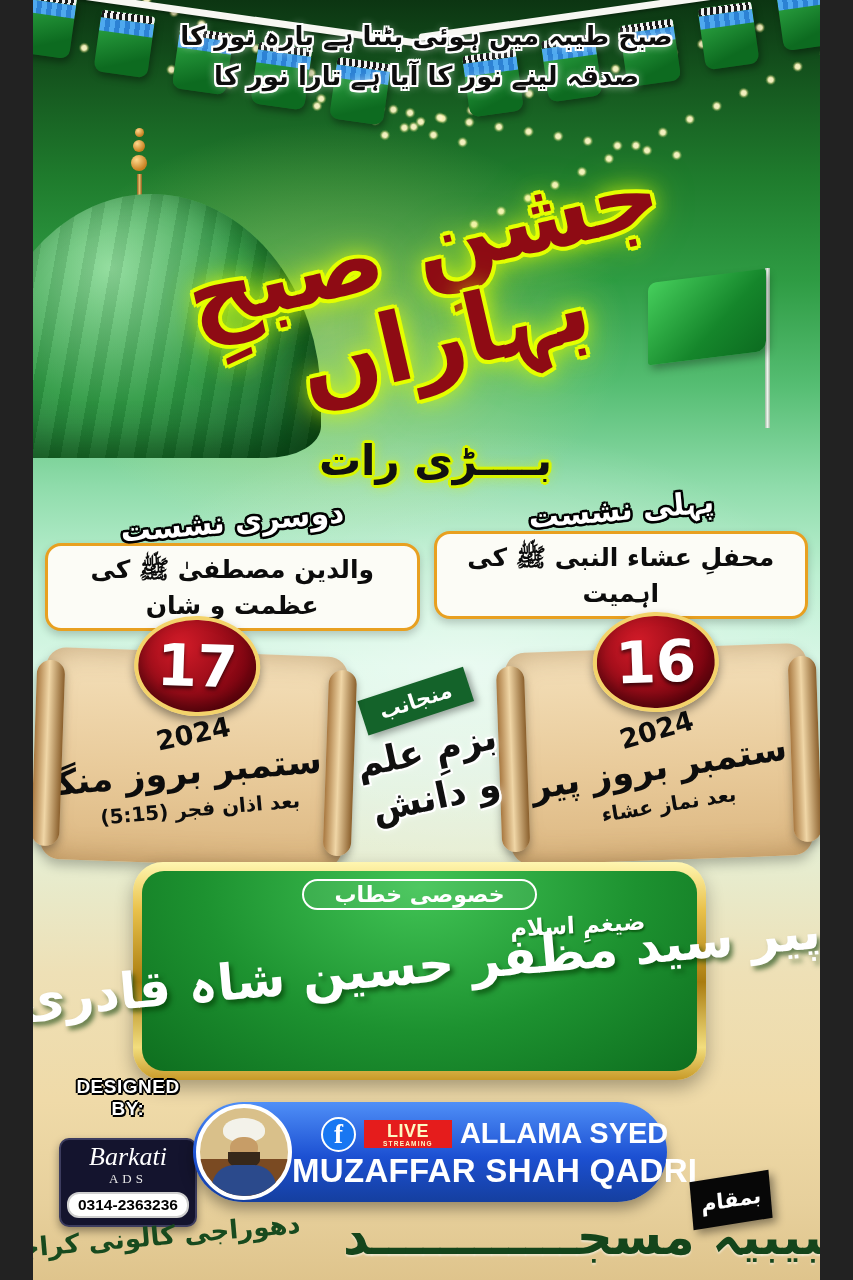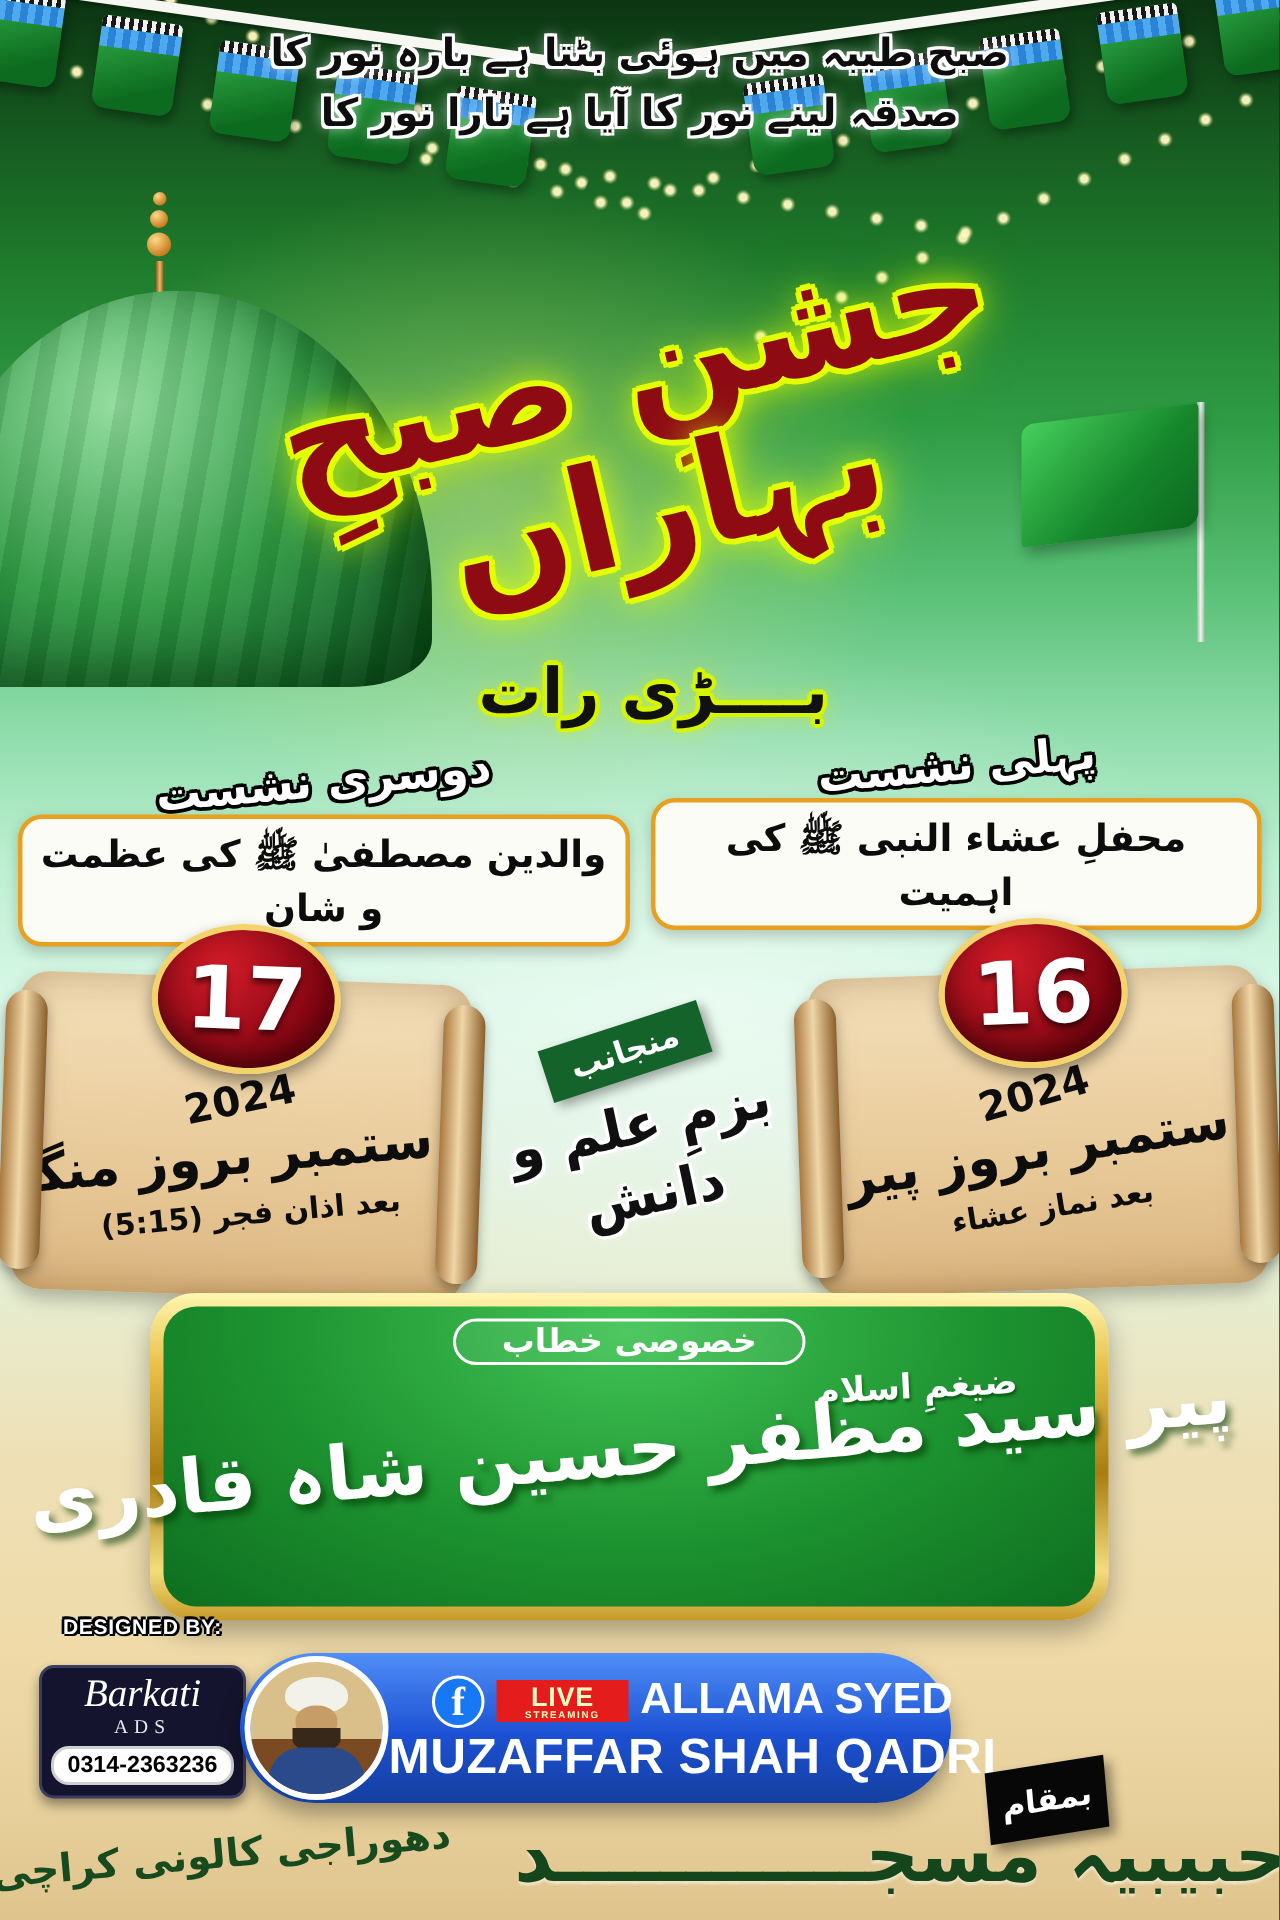--- a/index.html
+++ b/index.html
@@ -1,18 +1,18 @@
 <!DOCTYPE html>
 <html><head>
 <meta charset="utf-8">
 <style>
   * { margin:0; padding:0; box-sizing:border-box; }
   body { background:#222; display:flex; justify-content:center; font-family:"DejaVu Sans", sans-serif; }
   .poster {
-    position:relative; width:853px; height:1280px; overflow:hidden;
+    position:relative; width:787px; height:1280px; overflow:hidden;
     background:
       radial-gradient(ellipse 420px 300px at 38% 26%, rgba(255,235,140,.38), transparent 70%),
       radial-gradient(ellipse 500px 320px at 55% 52%, rgba(255,255,255,.45), transparent 75%),
       linear-gradient(180deg,
         #0c3512 0%, #165a20 7%, #1f7c2d 14%, #2f9c44 22%, #55bd72 30%,
         #8fdcab 38%, #bdf0d2 45%, #d8f7e6 52%, #def2e0 60%, #e7ecce 68%,
         #eee0b6 76%, #efdaa8 86%, #e7d09c 94%, #dfc48c 100%);
   }
   
   .lights {
@@ -95,21 +95,21 @@
   .banner-inner { width:100%; height:100%; border-radius:22px; position:relative;
     background:radial-gradient(ellipse at 50% 8%, #41c455, #1d9230 55%, #0e6e1f); display:flex; flex-direction:column; align-items:center; }
   .khitab-pill { margin-top:8px; direction:rtl; border:2.5px solid #fff; border-radius:22px; padding:1px 30px;
     color:#fff; font-size:22px; font-weight:bold; background:rgba(255,255,255,.07); }
   .honorific { direction:rtl; color:#fff; font-size:23px; font-weight:bold; transform:rotate(-3deg); margin-top:2px;
     align-self:flex-end; margin-left:auto; margin-right:52px; text-shadow:1px 2px 2px rgba(0,60,0,.6); }
   .speaker { direction:rtl; color:#fff; font-size:50px; font-weight:bold; text-align:center; transform:rotate(-5deg);
     line-height:1.05; margin-top:2px; white-space:nowrap; text-shadow:3px 4px 5px rgba(0,55,0,.6); }
   
   .designer { position:absolute; left:26px; top:1076px; width:138px; z-index:4; text-align:center; }
-  .designer-label { font-family:"Liberation Sans", sans-serif; font-size:14px; font-weight:bold; color:#fff; letter-spacing:.5px;
+  .designer-label { font-family:"Liberation Sans", sans-serif; font-size:19px; font-weight:bold; color:#fff; letter-spacing:.5px;
     text-shadow:1.8px 0 0 #000,-1.8px 0 0 #000,0 1.8px 0 #000,0 -1.8px 0 #000,1.5px 1.5px #000,-1.5px -1.5px #000; }
   .barkati-box { margin-top:18px; background:#14142e; border:2px solid #3c3c5e; border-radius:10px; padding:4px 6px 7px; box-shadow:0 4px 8px rgba(0,0,0,.4); }
   .barkati-name { font-family:"Liberation Serif", serif; font-style:italic; font-size:26px; color:#fff; line-height:1; }
   .barkati-sub { font-family:"Liberation Serif", serif; font-size:13px; letter-spacing:4px; color:#e8e8e8; margin-top:1px; }
   .phone-pill { margin-top:5px; background:#fff; border:2px solid #cfcfcf; border-radius:12px; font-family:"Liberation Sans", sans-serif;
     font-size:15.5px; font-weight:bold; color:#000; padding:2px 2px; }
   
   .live-bar { position:absolute; left:160px; top:1102px; width:474px; height:100px; z-index:4; border-radius:52px;
     background:linear-gradient(180deg,#4f8ff7,#1c50d2 55%,#153f9f); box-shadow:0 7px 14px rgba(0,0,0,.35);
     display:flex; align-items:center; padding:0 12px 0 3px; }

